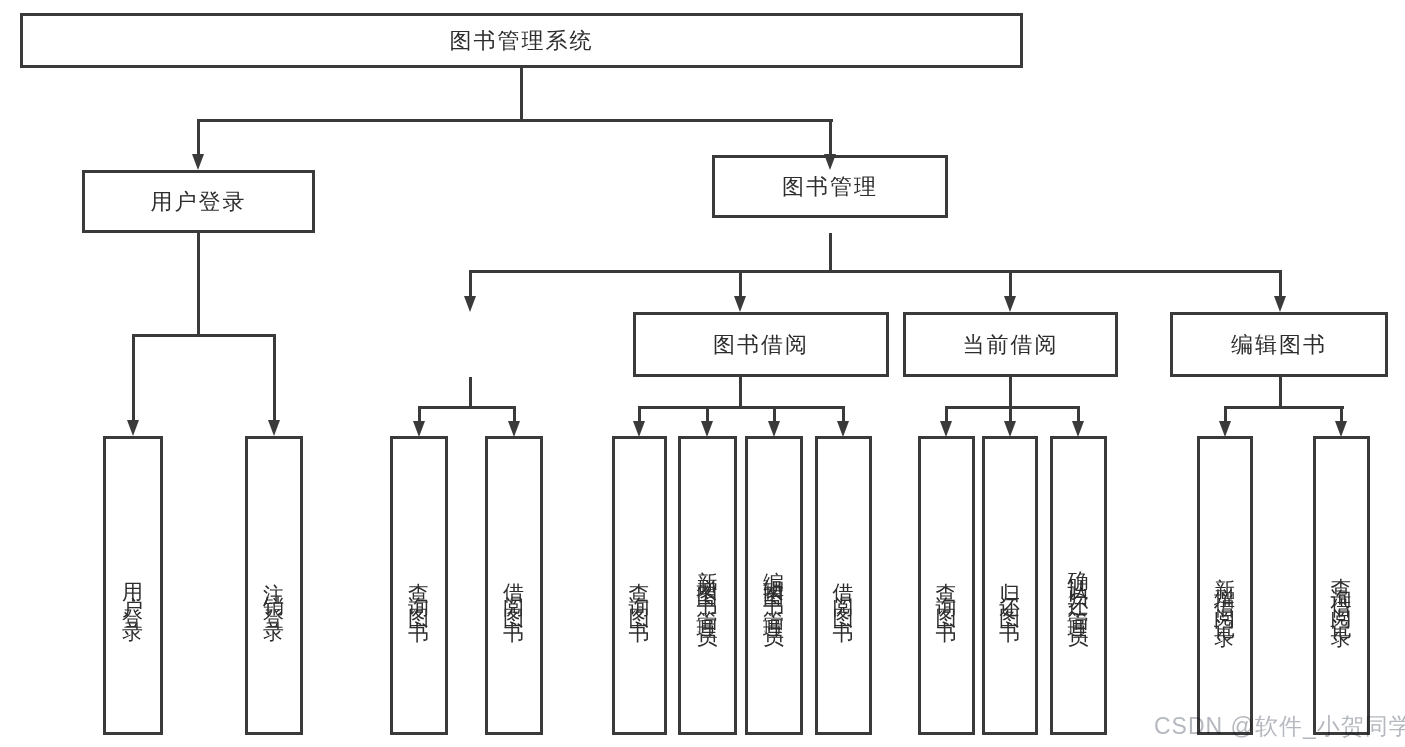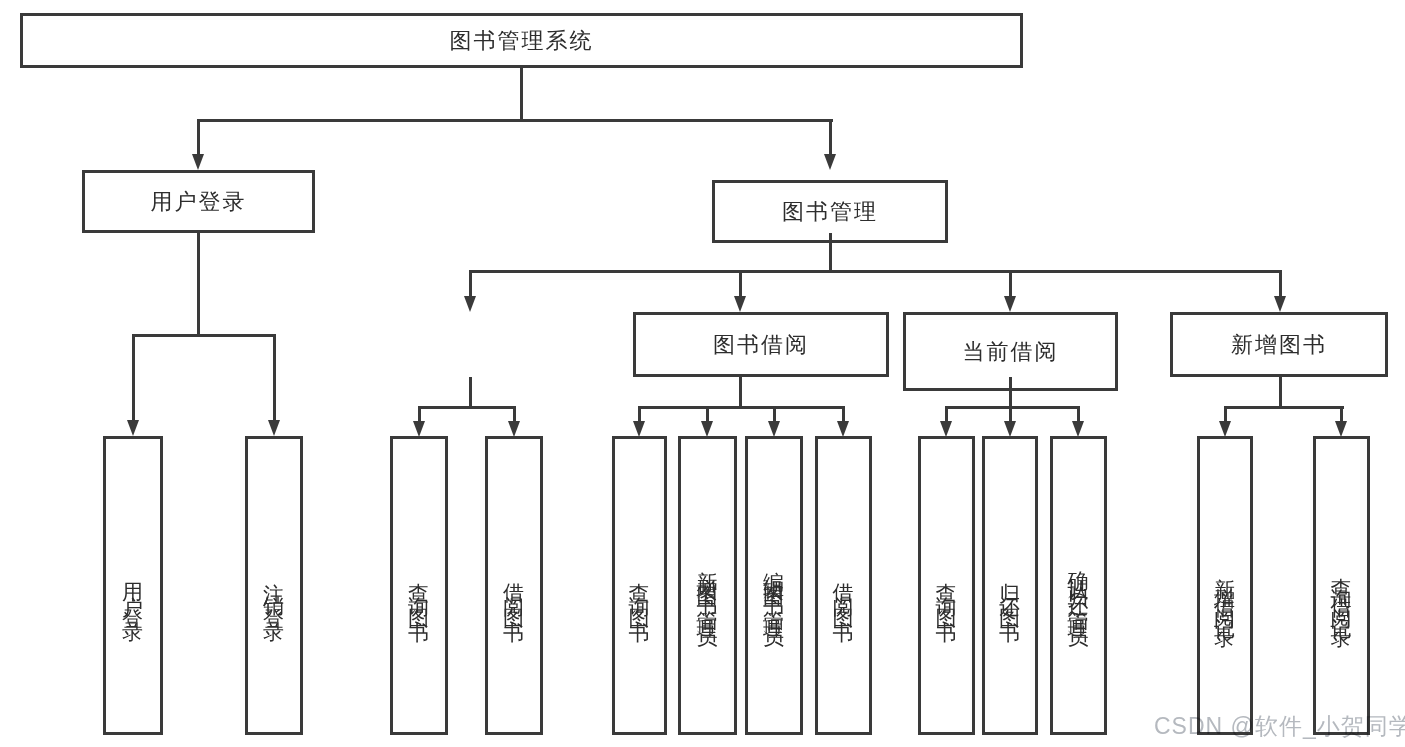--- a/index.html
+++ b/index.html
@@ -44,32 +44,32 @@
 
 <div class="canvas">
 
   <div class="node h-node" style="left:20px;top:13px;width:1003px;height:55px">
     <span>图书管理系统</span>
   </div>
 
   <div class="node h-node" style="left:82px;top:170px;width:233px;height:63px">
     <span>用户登录</span>
   </div>
-  <div class="node h-node" style="left:712px;top:180px;width:236px;height:63px">
+  <div class="node h-node" style="left:712px;top:155px;width:236px;height:63px">
     <span>图书管理</span>
   </div>
 
   <div class="node h-node" style="left:633px;top:312px;width:256px;height:65px">
     <span>图书借阅</span>
   </div>
-  <div class="node h-node" style="left:903px;top:312px;width:215px;height:79px">
+  <div class="node h-node" style="left:903px;top:312px;width:215px;height:65px">
     <span>当前借阅</span>
   </div>
   <div class="node h-node" style="left:1170px;top:312px;width:218px;height:65px">
-    <span>新增图书</span>
+    <span>编辑图书</span>
   </div>
 
   <div class="node v-node sp-lg" style="left:103px;top:436px;width:60px;height:299px">
     <span class="v-text">用户登录</span>
   </div>
   <div class="node v-node sp-lg" style="left:245px;top:436px;width:58px;height:299px">
     <span class="v-text">注销登录</span>
   </div>
 
   <div class="node v-node sp-lg" style="left:390px;top:436px;width:58px;height:299px">

